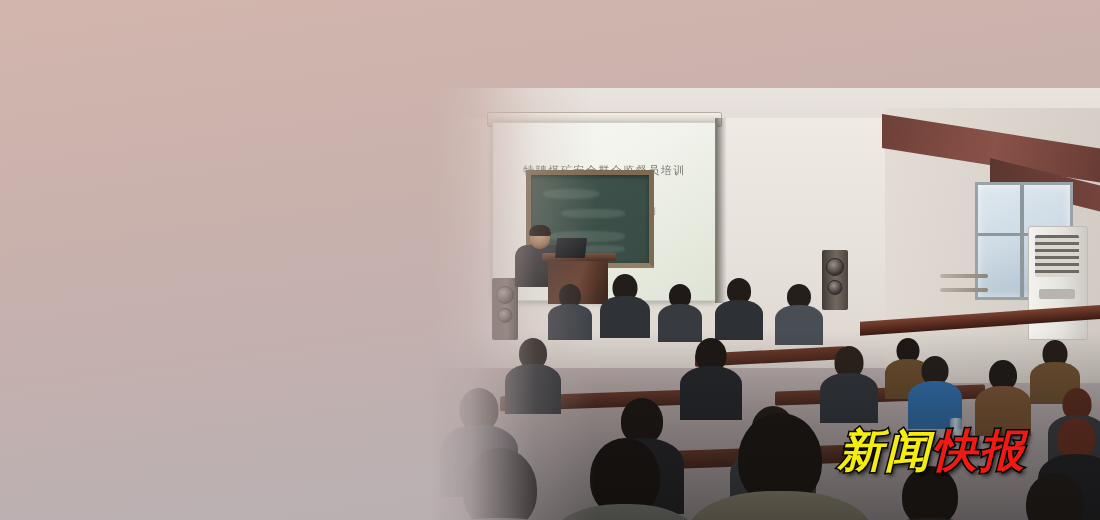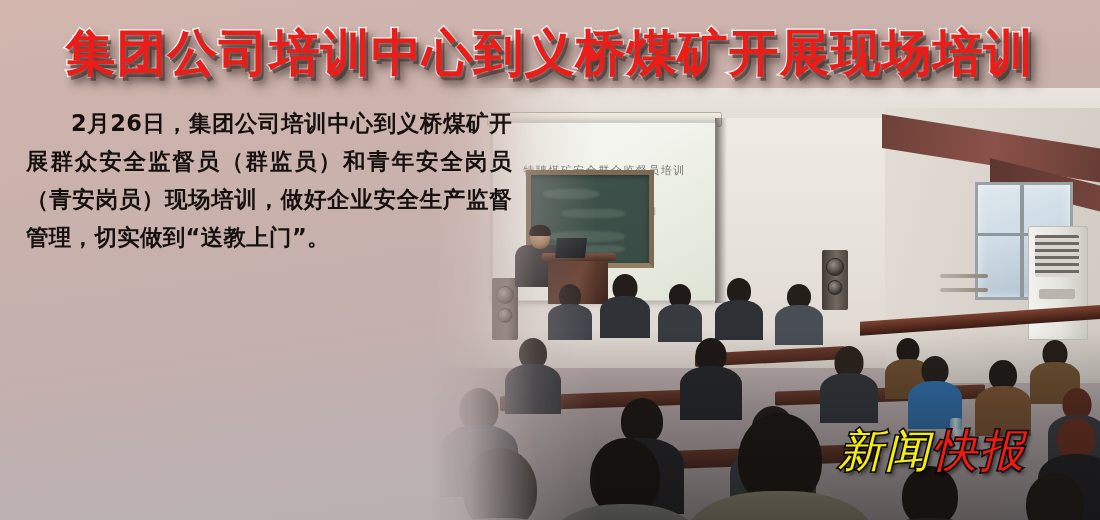--- a/index.html
+++ b/index.html
@@ -270,21 +270,21 @@
   }
   #article p { margin: 0; text-indent: 2em; }
 
   
   #news-logo {
     position: absolute;
     left: 838px;
     top: 428px;
     z-index: 6;
     font-size: 45px;
-    font-weight: 400;
+    font-weight: 700;
     font-style: italic;
     letter-spacing: 2px;
     line-height: 1;
     white-space: nowrap;
     -webkit-text-stroke: 3px #0a0a0a;
     paint-order: stroke fill;
     text-shadow: 2px 3px 4px rgba(0,0,0,.85);
   }
   #news-logo .part-a { color: #f5ec10; }
   #news-logo .part-b { color: #ef1b13; }
@@ -441,23 +441,21 @@
       <div class="person" style="left:560px;top:385px;width:130px;height:140px;">
         <div class="head" style="top:0;width:58px;height:62px;background:#201a16;"></div>
 
       </div>
 
       <div class="bottle"></div>
       <div class="floorshade"></div>
     </div>
   </div>
 
-  <div id="headline">集团公司培训中心到义桥煤矿开展现场培训</div>
 
   <div id="article">
-    <p>2月26日，集团公司培训中心到义桥煤矿开展群众安全监督员（群监员）和青年安全岗员（青安岗员）现场培训，做好企业安全生产监督管理，切实做到“送教上门”。</p>
   </div>
 
   <div id="news-logo">
     <span class="part-a">新闻</span><span class="part-b">快报</span>
   </div>
 
 </div>
 
 </body></html>

